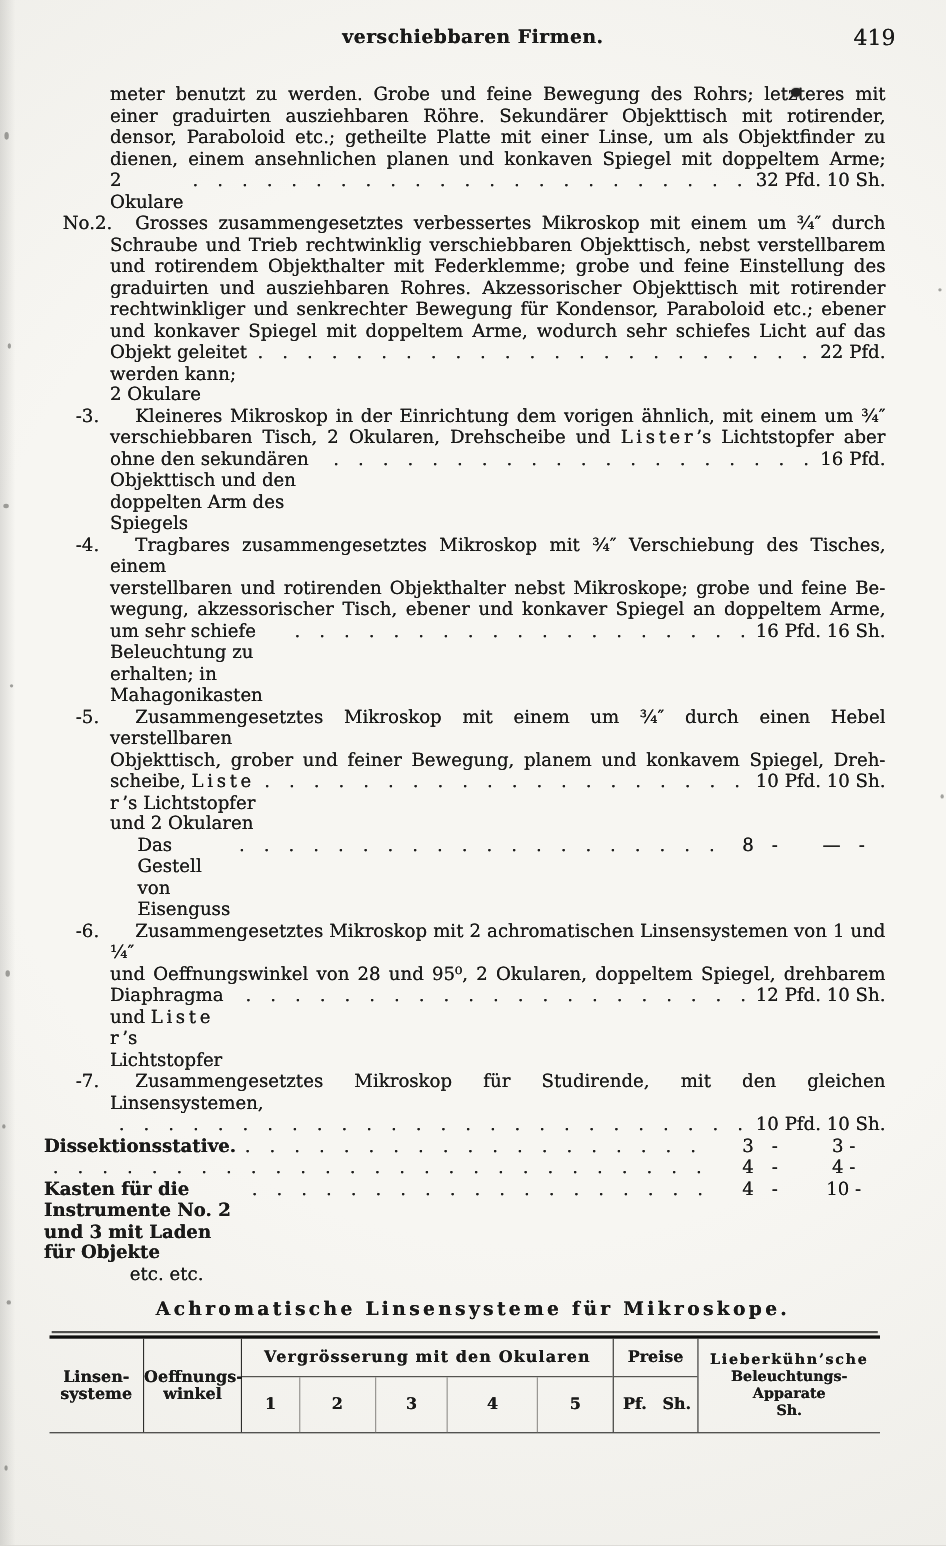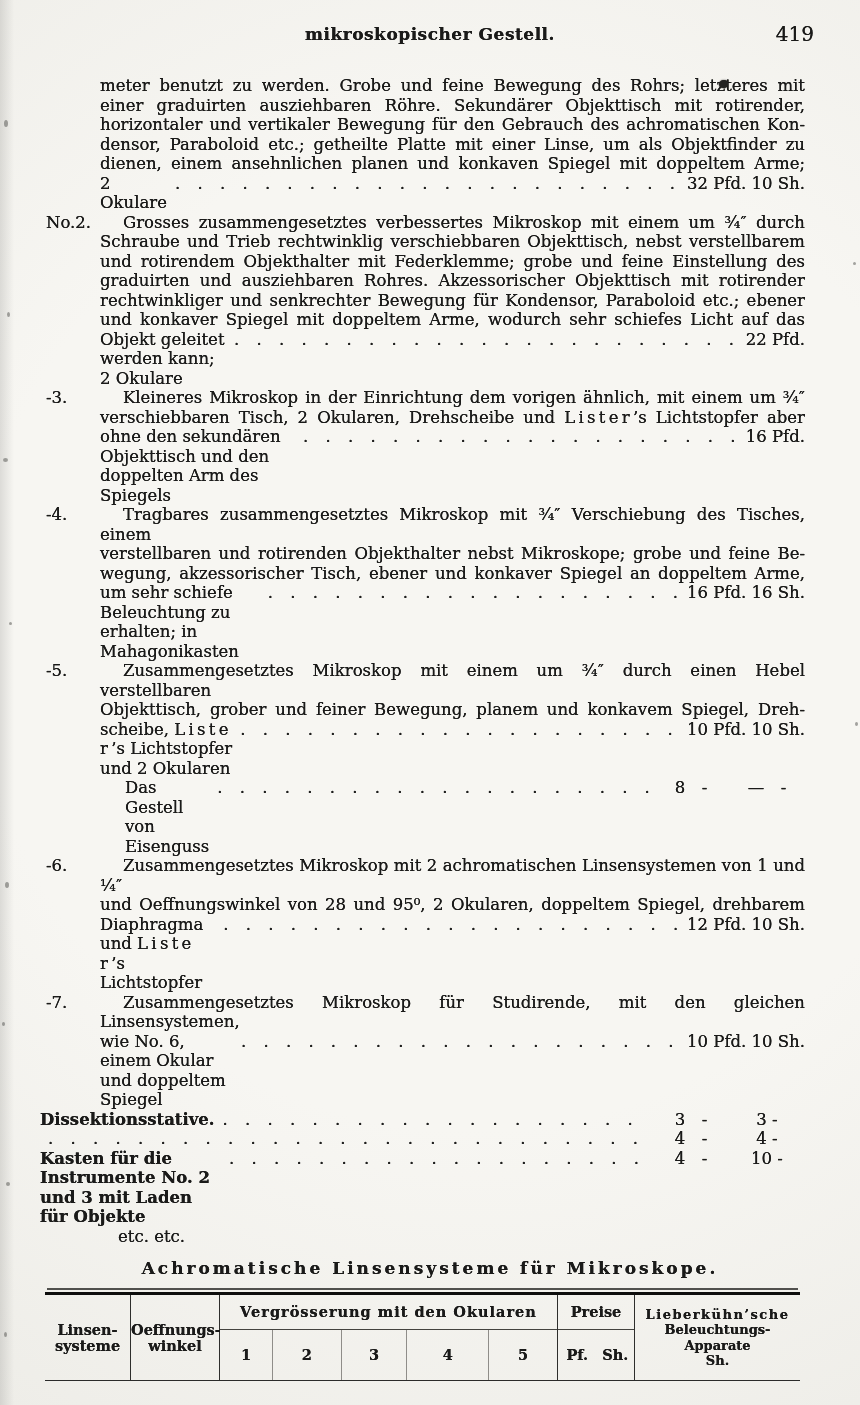--- a/index.html
+++ b/index.html
@@ -19,21 +19,21 @@
 
   
   .pagehead{position:relative; height:26px;}
   .ptitle{text-align:center; font-size:17px; font-weight:600; letter-spacing:.5px;}
   .pnum{position:absolute; right:46px; top:-2px; font-size:20px; font-weight:400;}
 
   
   .bodytext{margin:26px 55px 0 100px; font-size:16.5px; line-height:19.5px;}
   .bline{position:relative;}
   .just{text-align:justify; text-align-last:justify;}
-  .marker{display:inline-flex; justify-content:flex-start; width:81px;
+  .marker{display:inline-flex; justify-content:center; width:81px;
           margin-left:-58px; padding:0 10px 0 4px; vertical-align:baseline;}
   .lastline,.subline{display:flex; align-items:baseline;justify-content:flex-end;}
   .subline{padding-left:25px;}
   .leader{flex:1 1 auto; overflow:hidden; white-space:nowrap;
           letter-spacing:6px; margin:0 4px 0 8px; color:#1e1e1d;}
   .leader::before{content:". . . . . . . . . . . . . . . . . . . . . . . . . . . . . . . . . . . . . . . . . . . . . . . . . . . . . . . . . . . .";}
   .price{white-space:pre; text-align:right;}
   .pcol1,.pcol2{width:76px; text-align:center; white-space:pre; flex:0 0 auto;}
   .flushrow{display:flex; align-items:baseline; margin-left:-60px;}
   .flushrow .flabel{font-weight:700;}
@@ -65,41 +65,38 @@
   
   .blot{position:absolute; background:#232322; border-radius:55% 45% 50% 50%; box-shadow:0 0 1.5px #232322;}
   .speck{position:absolute; background:#5d5c59; border-radius:50%; opacity:.55;}
 </style>
 </head>
 <body>
 
 <div class="page inky">
 
   <div class="pagehead">
-    <div class="ptitle">mikroskopischer Gestell.</div>
+    <div class="ptitle">verschiebbaren Firmen.</div>
     <div class="pnum">419</div>
   </div>
 
   <div class="bodytext">
     <div>
 
         <div class="item">
           <div>
 
               <div class="bline just">
                 <span class="lt">meter benutzt zu werden. Grobe und feine Bewegung des Rohrs; letzteres mit</span>
               </div>
 
               <div class="bline just">
                 <span class="lt">einer graduirten ausziehbaren Röhre. Sekundärer Objekttisch mit rotirender,</span>
               </div>
 
-              <div class="bline just">
-                <span class="lt">horizontaler und vertikaler Bewegung für den Gebrauch des achromatischen Kon-</span>
-              </div>
 
               <div class="bline just">
                 <span class="lt">densor, Paraboloid etc.; getheilte Platte mit einer Linse, um als Objektfinder zu</span>
               </div>
 
               <div class="bline just">
                 <span class="lt">dienen, einem ansehnlichen planen und konkaven Spiegel mit doppeltem Arme;</span>
               </div>
             </div>
           <div class="bline lastline">
@@ -249,21 +246,20 @@
           <div>
 
               <div class="bline just">
                 <span class="marker">
                 <span>-</span>
                 <span>7.</span>
               </span><span class="lt">Zusammengesetztes Mikroskop für Studirende, mit den gleichen Linsensystemen,</span>
               </div>
             </div>
           <div class="bline lastline">
-            <span class="lt">wie No. 6, einem Okular und doppeltem Spiegel</span>
             <span class="leader"></span>
             <span class="price">10 Pfd. 10 Sh.</span>
           </div>
 
         </div>
       </div>
 
     <div>
 
         <div class="bline flushrow">

